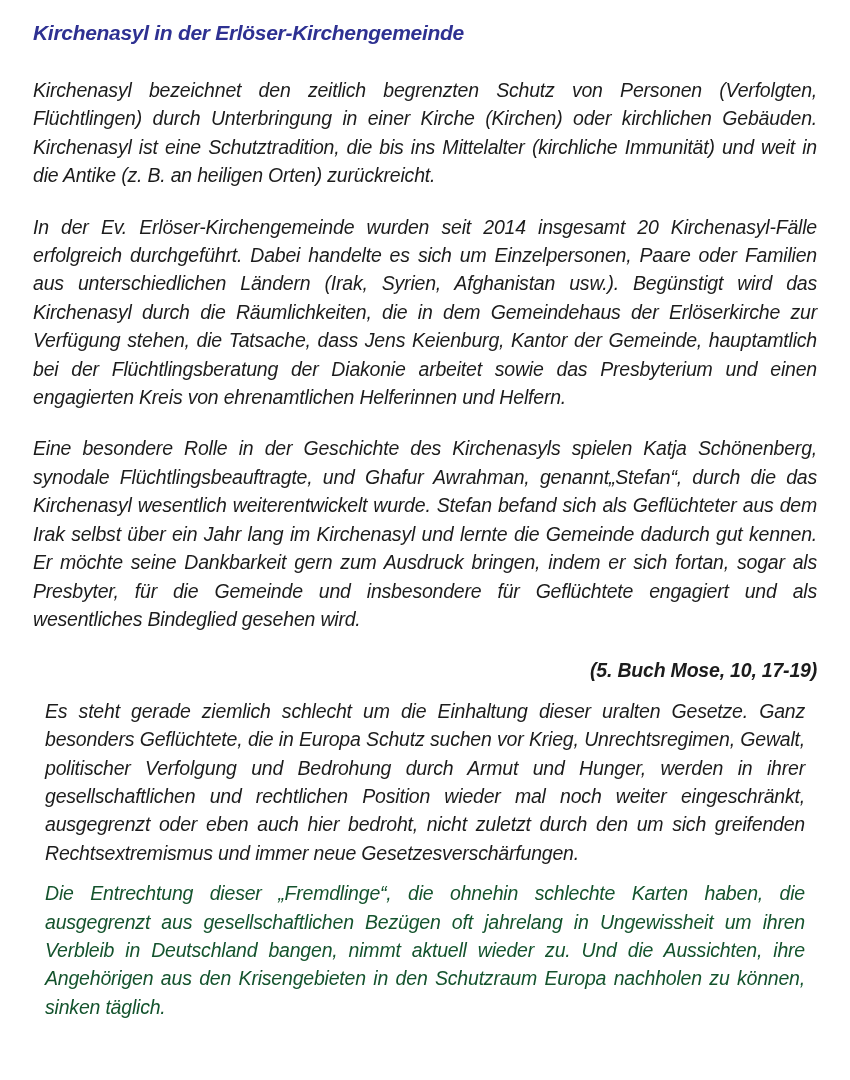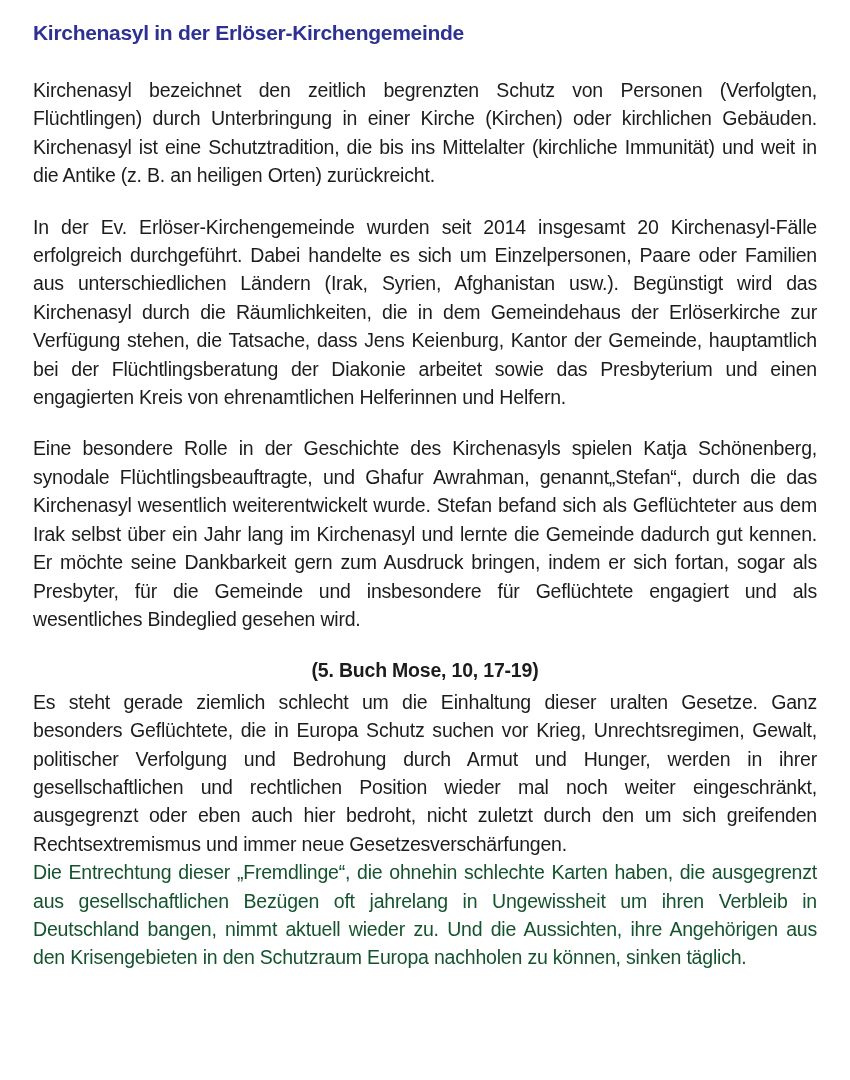--- a/index.html
+++ b/index.html
@@ -12,20 +12,21 @@
     height: 1080px;
     overflow: hidden;
     font-family: "Liberation Sans", "DejaVu Sans", sans-serif;
   }
   .page {
     box-sizing: border-box;
     width: 850px;
     height: 1080px;
     padding: 20px 33px 0 33px;
     background: #ffffff;
+    font-style: italic;
   }
   .doc-title {
     font-size: 21px;
     line-height: 26px;
     font-weight: bold;
     letter-spacing: -0.3px;
     margin: 0 0 30px 0;
     color: #2e3192;
   }
   .para {
@@ -36,25 +37,25 @@
     text-align: justify;
     margin: 16px 0 23px 0;
     hyphens: manual;
   }
   .para.bold-quote {
     font-weight: bold;
     margin: 0;
   }
   .para.citation {
     font-weight: bold;
-    text-align: center;
+    text-align: right;
     margin: 0 0 3px 0;
   }
   .para.flow {
-    margin: 0;
+    margin: 12px;
   }
 </style>
 </head>
 <body>
 
 <div class="page">
 
   <h1 class="doc-title" style="color: rgb(46, 49, 146);">Kirchenasyl in der Erlöser-Kirchengemeinde</h1>
 
   <p class="para" style="color: rgb(28, 28, 28);">Kirchenasyl bezeichnet den zeitlich begrenzten Schutz von Personen (Verfolgten, Flüchtlingen) durch Unterbringung in einer Kirche (Kirchen) oder kirchlichen Gebäuden. Kirchenasyl ist eine Schutztradition, die bis ins Mittelalter (kirchliche Immunität) und weit in die Antike (z. B. an heiligen Orten) zurückreicht.</p>

